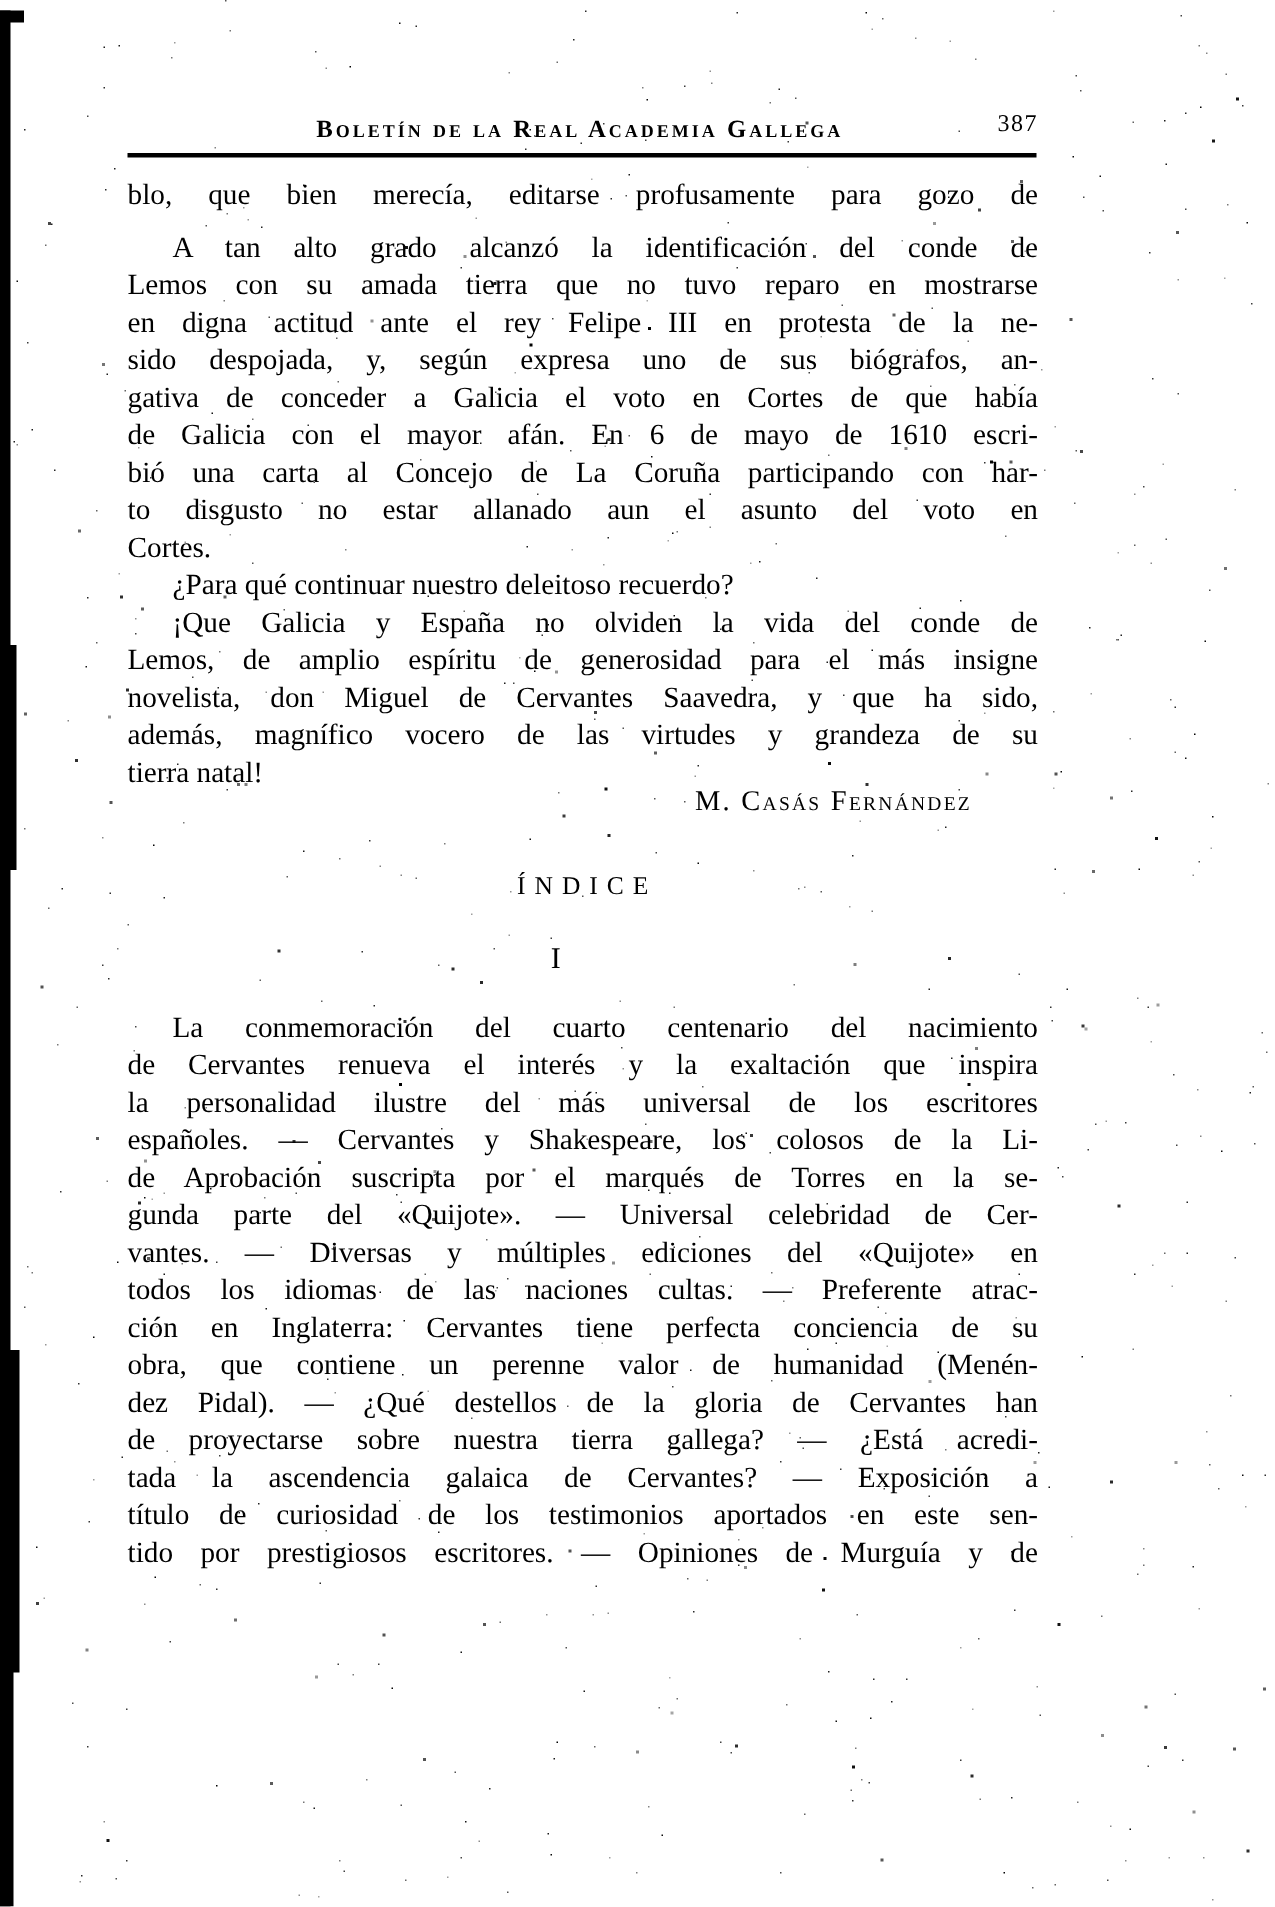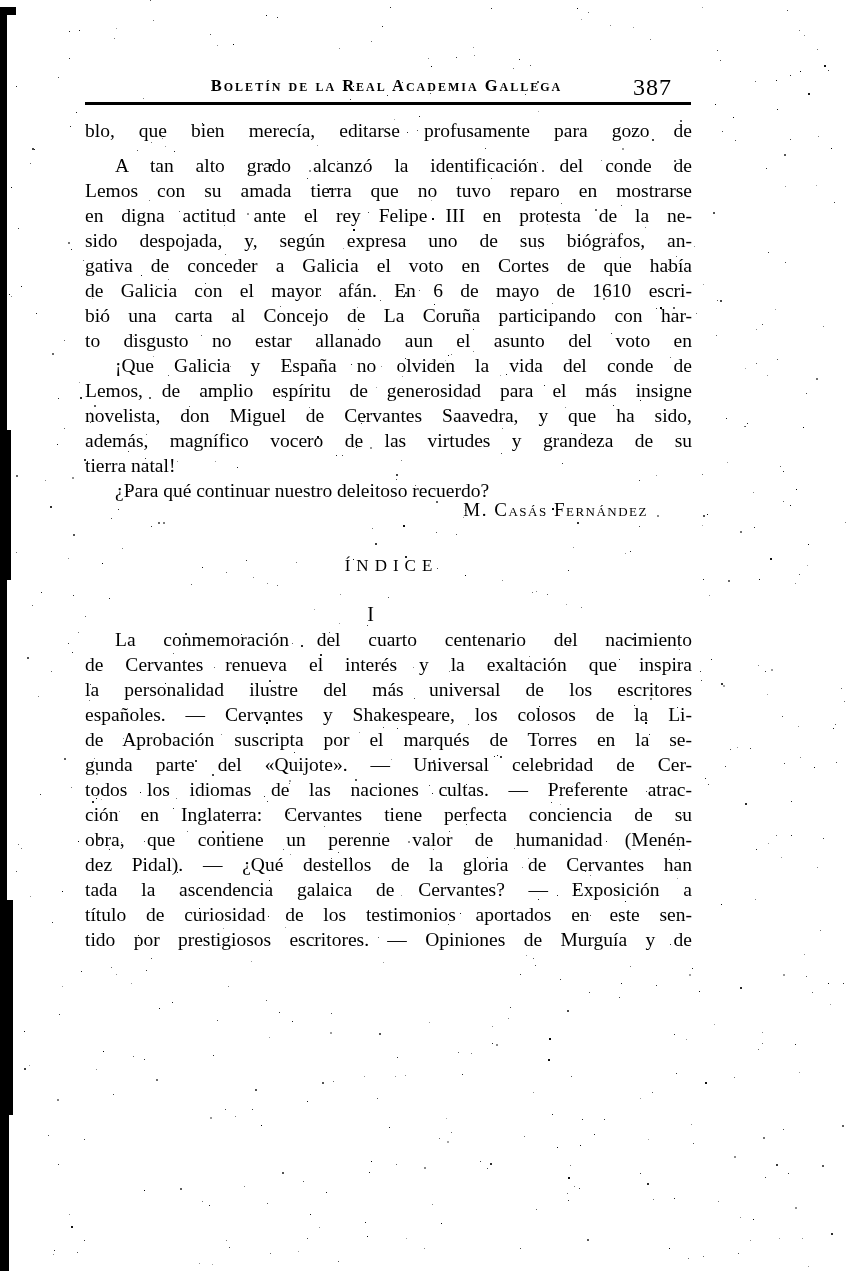--- a/index.html
+++ b/index.html
@@ -22,22 +22,22 @@
   .running-head {
     position:absolute; left:85px; top:76px; width:607px; height:24px;
   }
   .journal-title {
     display:block; text-align:center;
     font-variant:small-caps; font-weight:bold;
     font-size:16.5px; letter-spacing:2px;
     transform:translateX(-2px);
   }
   .page-number {
-    position:absolute; right:20px; top:-2px;
-    font-size:24px; letter-spacing:1px;
+    position:absolute; right:0; top:-2px;
+    font-size:16px; letter-spacing:1px;
   }
   .head-rule {
     position:absolute; left:85px; top:102px; width:606px; height:2.5px;
     background:#000;
   }
 
   .content {
     position:absolute; left:85px; top:118px; width:607px;
     font-size:19.5px; line-height:25px;
   }
@@ -55,21 +55,21 @@
   .index-heading {
     margin-top:33px; height:22px; line-height:22px;
     text-align:center; font-size:17px; letter-spacing:6px;
     text-indent:6px;
   }
   .section-number {
     margin-top:25px; height:25px; line-height:25px;
     text-align:center; font-size:20px;
     transform:translateX(-18px);
   }
-  .index-body { }
+  .index-body { margin-top:21px; }
 
   .noise { position:absolute; left:0; top:0; width:850px; height:1271px; pointer-events:none; }
   .noise i { position:absolute; background:#000; display:block; }
 </style>
 </head>
 <body>
 
 <div class="scan" style="background: rgb(255, 255, 255); color: rgb(0, 0, 0);">
 
   <div class="edge"></div>
@@ -92,51 +92,54 @@
         </div>
         <div class="para">
           <div class="tl ind">A tan alto grado alcanzó la identificación del conde de</div>
           <div class="tl">Lemos con su amada tierra que no tuvo reparo en mostrarse</div>
           <div class="tl">en digna actitud ante el rey Felipe III en protesta de la ne-</div>
           <div class="tl">sido despojada, y, según expresa uno de sus biógrafos, an-</div>
           <div class="tl">gativa de conceder a Galicia el voto en Cortes de que había</div>
           <div class="tl">de Galicia con el mayor afán. En 6 de mayo de 1610 escri-</div>
           <div class="tl">bió una carta al Concejo de La Coruña participando con har-</div>
           <div class="tl">to disgusto no estar allanado aun el asunto del voto en</div>
+          <div class="tl last">Cortes.</div>
+        </div>
+        <div class="para">
+          <div class="tl last ind">¿Para qué continuar nuestro deleitoso recuerdo?</div>
         </div>
         <div class="para">
           <div class="tl ind">¡Que Galicia y España no olviden la vida del conde de</div>
           <div class="tl">Lemos, de amplio espíritu de generosidad para el más insigne</div>
           <div class="tl">novelista, don Miguel de Cervantes Saavedra, y que ha sido,</div>
           <div class="tl">además, magnífico vocero de las virtudes y grandeza de su</div>
           <div class="tl last">tierra natal!</div>
         </div>
-        <div class="para">
-          <div class="tl last ind">¿Para qué continuar nuestro deleitoso recuerdo?</div>
-        </div>
       </div>
 
     <div class="signature">M. Casás Fernández</div>
 
     <div class="index-heading">ÍNDICE</div>
 
     <div class="section-number">I</div>
 
     <div class="index-body">
         <div class="para">
           <div class="tl ind">La conmemoración del cuarto centenario del nacimiento</div>
           <div class="tl">de Cervantes renueva el interés y la exaltación que inspira</div>
           <div class="tl">la personalidad ilustre del más universal de los escritores</div>
           <div class="tl">españoles. — Cervantes y Shakespeare, los colosos de la Li-</div>
           <div class="tl">de Aprobación suscripta por el marqués de Torres en la se-</div>
           <div class="tl">gunda parte del «Quijote». — Universal celebridad de Cer-</div>
+          <div class="tl">vantes. — Diversas y múltiples ediciones del «Quijote» en</div>
           <div class="tl">todos los idiomas de las naciones cultas. — Preferente atrac-</div>
           <div class="tl">ción en Inglaterra: Cervantes tiene perfecta conciencia de su</div>
           <div class="tl">obra, que contiene un perenne valor de humanidad (Menén-</div>
           <div class="tl">dez Pidal). — ¿Qué destellos de la gloria de Cervantes han</div>
+          <div class="tl">de proyectarse sobre nuestra tierra gallega? — ¿Está acredi-</div>
           <div class="tl">tada la ascendencia galaica de Cervantes? — Exposición a</div>
           <div class="tl">título de curiosidad de los testimonios aportados en este sen-</div>
           <div class="tl">tido por prestigiosos escritores. — Opiniones de Murguía y de</div>
         </div>
       </div>
 
   </div>
 
   <div class="noise">
       <i style="left:62px;top:891px;width:1px;height:1px;opacity:0.98"></i>

